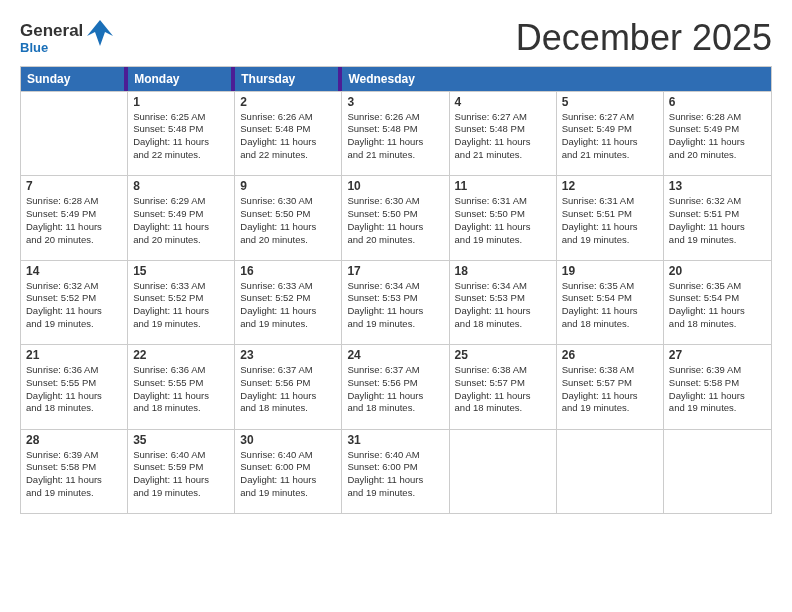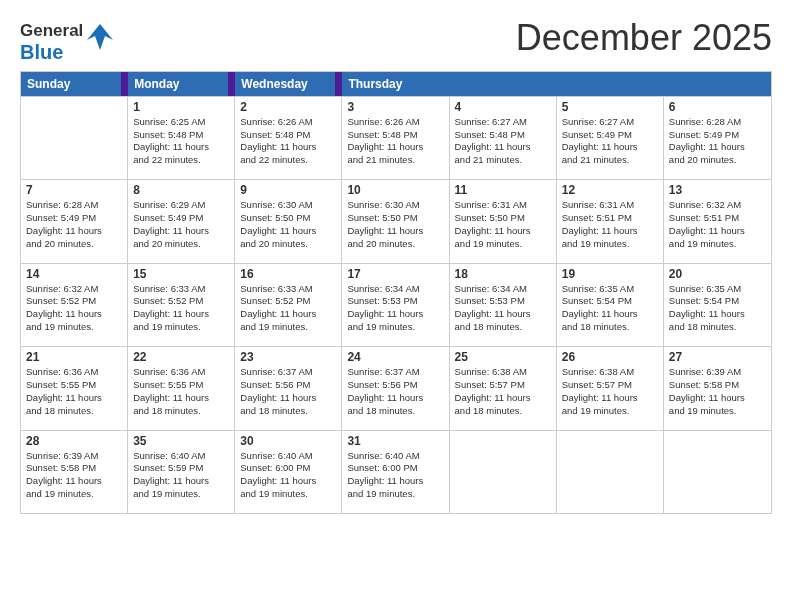--- a/index.html
+++ b/index.html
@@ -52,21 +52,21 @@
       display: grid;
       grid-template-columns: repeat(7, 1fr);
       background: #2e6db4;
     }
     .cal-header-cell {
       color: #fff;
       font-size: 12px;
       font-weight: bold;
       padding: 5px 6px;
       text-align: left;
-      border-right: 7px solid #4c1d95;
+      border-right: 4px solid #4c1d95;
     }
     .cal-header-cell:last-child { border-right: none; }
     .cal-body {
       display: grid;
       grid-template-rows: repeat(5, 1fr);
       flex: 1;
     }
     .cal-row {
       display: grid;
       grid-template-columns: repeat(7, 1fr);
@@ -99,39 +99,39 @@
 </head>
 <body>
 
 <div class="page">
   <div class="header">
     <div class="logo">
       <div>
         <div style="display:flex;align-items:center;">
           <div style="display:flex;flex-direction:column;line-height:1.1;">
             <span style="font-size:17px;font-weight:bold;color:#333;">General</span>
-            <span style="font-size:20px;font-weight:bold;color:#1a6fb8;">Blue</span>
+            <span style="font-size:13px;font-weight:bold;color:#1a6fb8;">Blue</span>
           </div>
           <svg width="26" height="32" viewBox="0 0 26 32" style="margin-left:4px;margin-top:-8px;">
             <polygon points="13,2 26,18 18,14 13,28 8,14 0,18" fill="#1a6fb8"></polygon>
           </svg>
         </div>
       </div>
     </div>
     <div class="title-block">
       <div class="month-title">December 2025</div>
     </div>
   </div>
 
   <div class="calendar">
     <div class="cal-header" id="cal-header">
         <div class="cal-header-cell">Sunday</div>
         <div class="cal-header-cell">Monday</div>
+        <div class="cal-header-cell">Thursday</div>
         <div class="cal-header-cell">Wednesday</div>
-        <div class="cal-header-cell">Thursday</div>
       </div>
     <div class="cal-body" id="cal-body">
         <div class="cal-row">
           <div class="cal-cell empty"></div>
           <div class="cal-cell">
             <span class="day-num">1</span>
             <span class="cell-line">Sunrise: 6:25 AM</span>
             <span class="cell-line">Sunset: 5:48 PM</span>
             <span class="cell-line">Daylight: 11 hours</span>
             <span class="cell-line">and 22 minutes.</span>

